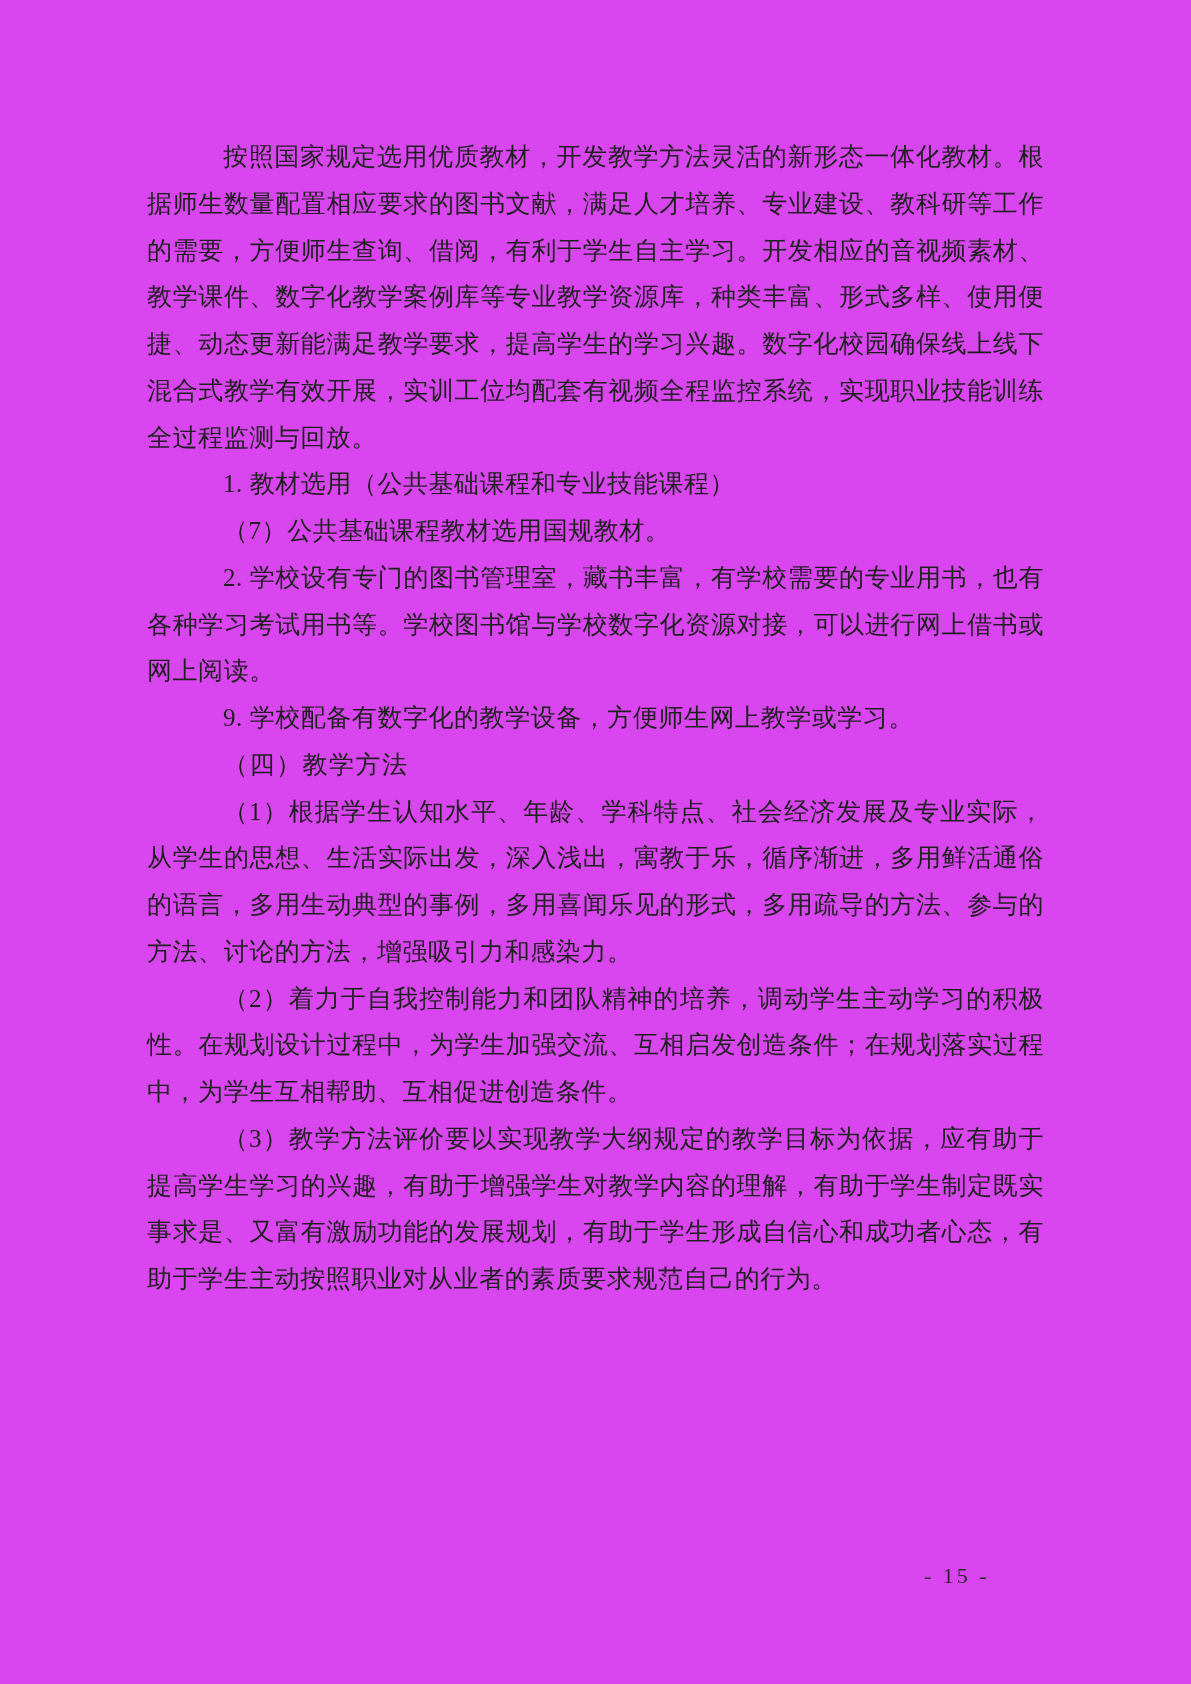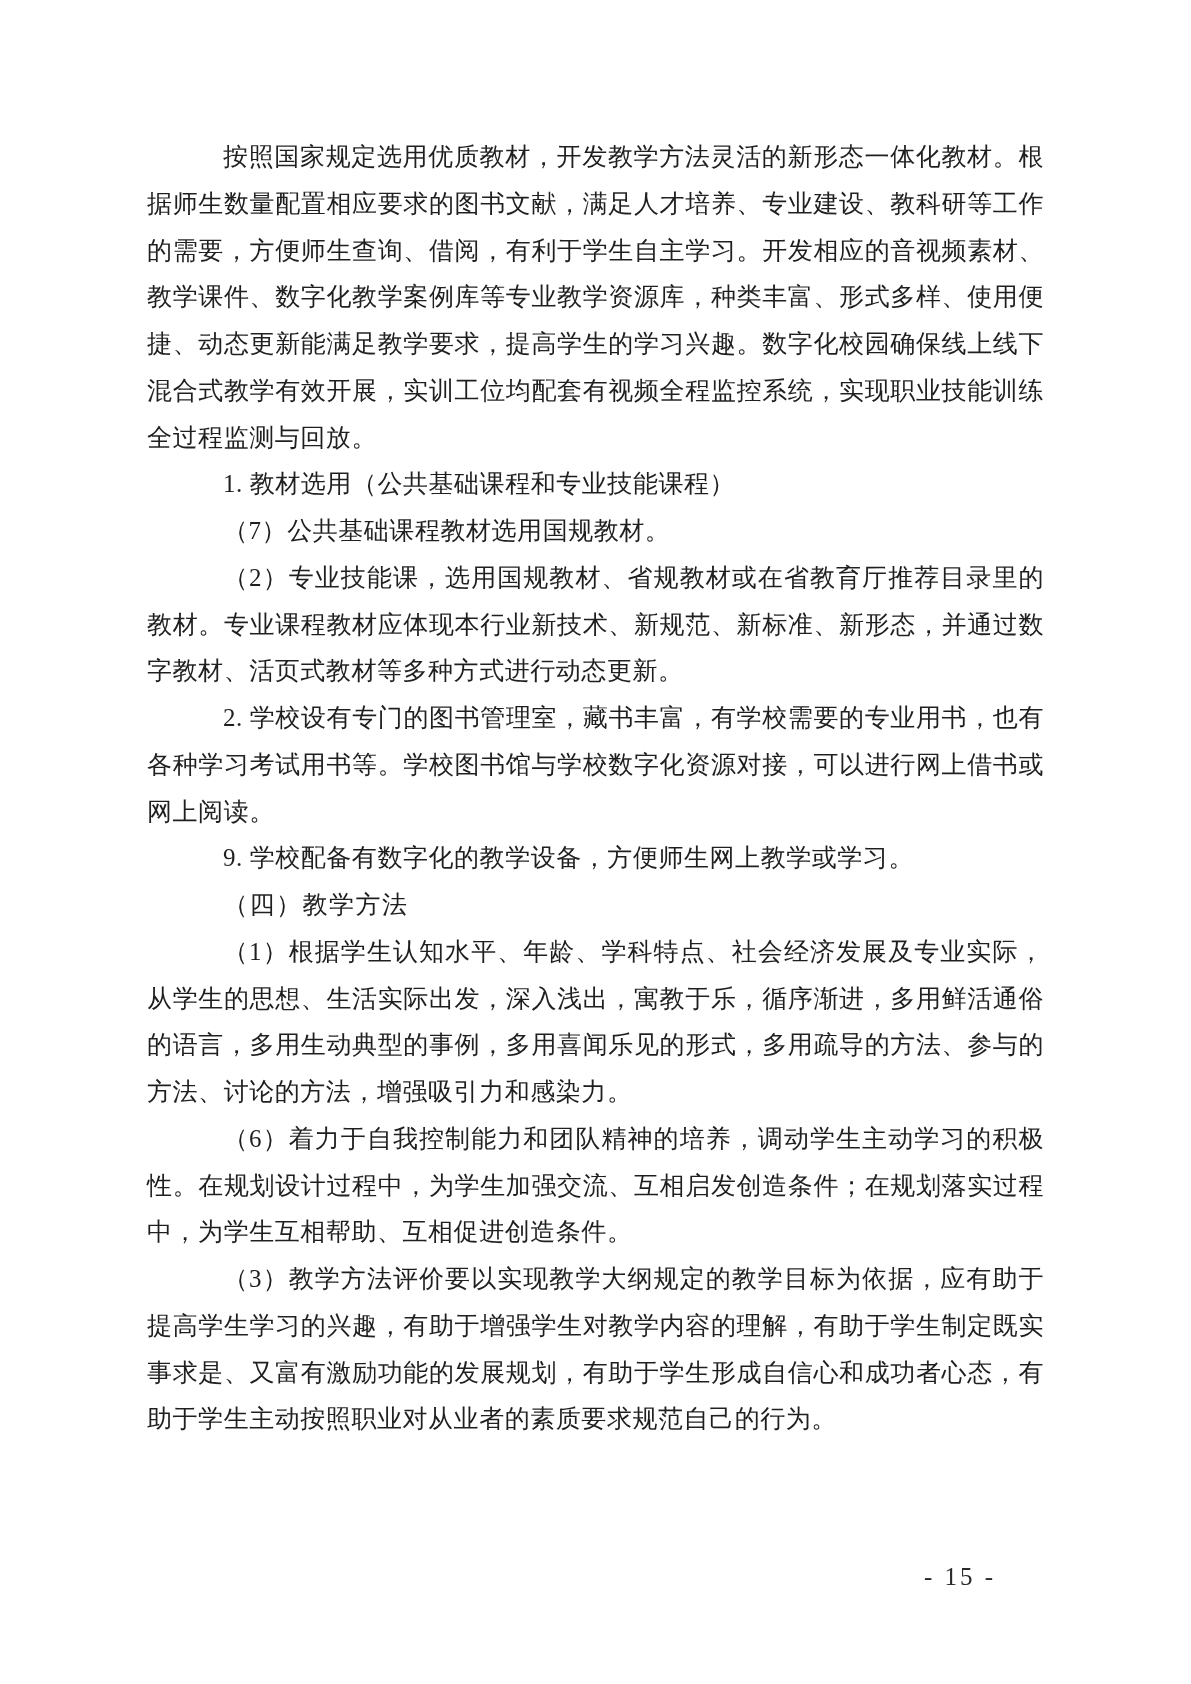--- a/index.html
+++ b/index.html
@@ -5,21 +5,21 @@
   html, body {
     margin: 0;
     padding: 0;
     background: #e8e8e8;
   }
   .page {
     position: relative;
     width: 1191px;
     height: 1684px;
     margin: 0 auto;
-    background: #ffffff;
+    background: #d946ef;
     overflow: hidden;
     font-family: "Liberation Serif", "DejaVu Serif", serif;
     color: #1f1f1f;
   }
   .text-block {
     position: absolute;
     left: 147px;
     top: 134px;
     width: 897px;
     font-size: 25px;
@@ -35,36 +35,35 @@
     word-break: break-all;
   }
   .para.heading {
     font-weight: normal;
     letter-spacing: 1.5px;
   }
   .page-footer {
     position: absolute;
     left: 924px;
     top: 1563px;
-    font-size: 25px;
+    font-size: 22px;
     letter-spacing: 3px;
     color: #2a2a2a;
     font-family: "Liberation Serif", "DejaVu Serif", serif;
   }
 </style>
 </head>
 <body>
 
 <div class="page">
   <div class="text-block">
     <p class="para">按照国家规定选用优质教材，开发教学方法灵活的新形态一体化教材。根据师生数量配置相应要求的图书文献，满足人才培养、专业建设、教科研等工作的需要，方便师生查询、借阅，有利于学生自主学习。开发相应的音视频素材、教学课件、数字化教学案例库等专业教学资源库，种类丰富、形式多样、使用便捷、动态更新能满足教学要求，提高学生的学习兴趣。数字化校园确保线上线下混合式教学有效开展，实训工位均配套有视频全程监控系统，实现职业技能训练全过程监测与回放。</p>
     <p class="para">1. 教材选用（公共基础课程和专业技能课程）</p>
     <p class="para">（7）公共基础课程教材选用国规教材。</p>
-    <p class="para">（2）专业技能课，选用国规教材、省规教材或在省教育厅推荐目录里的教材。专业课程教材应体现本行业新技术、新规范、新标准、新形态，并通过数字教材、活页式教材等多种方式进行动态更新。</p>
     <p class="para">2. 学校设有专门的图书管理室，藏书丰富，有学校需要的专业用书，也有各种学习考试用书等。学校图书馆与学校数字化资源对接，可以进行网上借书或网上阅读。</p>
     <p class="para">9. 学校配备有数字化的教学设备，方便师生网上教学或学习。</p>
     <p class="para heading">（四）教学方法</p>
     <p class="para">（1）根据学生认知水平、年龄、学科特点、社会经济发展及专业实际，从学生的思想、生活实际出发，深入浅出，寓教于乐，循序渐进，多用鲜活通俗的语言，多用生动典型的事例，多用喜闻乐见的形式，多用疏导的方法、参与的方法、讨论的方法，增强吸引力和感染力。</p>
-    <p class="para">（6）着力于自我控制能力和团队精神的培养，调动学生主动学习的积极性。在规划设计过程中，为学生加强交流、互相启发创造条件；在规划落实过程中，为学生互相帮助、互相促进创造条件。</p>
+    <p class="para">（2）着力于自我控制能力和团队精神的培养，调动学生主动学习的积极性。在规划设计过程中，为学生加强交流、互相启发创造条件；在规划落实过程中，为学生互相帮助、互相促进创造条件。</p>
     <p class="para">（3）教学方法评价要以实现教学大纲规定的教学目标为依据，应有助于提高学生学习的兴趣，有助于增强学生对教学内容的理解，有助于学生制定既实事求是、又富有激励功能的发展规划，有助于学生形成自信心和成功者心态，有助于学生主动按照职业对从业者的素质要求规范自己的行为。</p>
   </div>
   <div class="page-footer">- 15 -</div>
 </div>
 
 </body></html>

